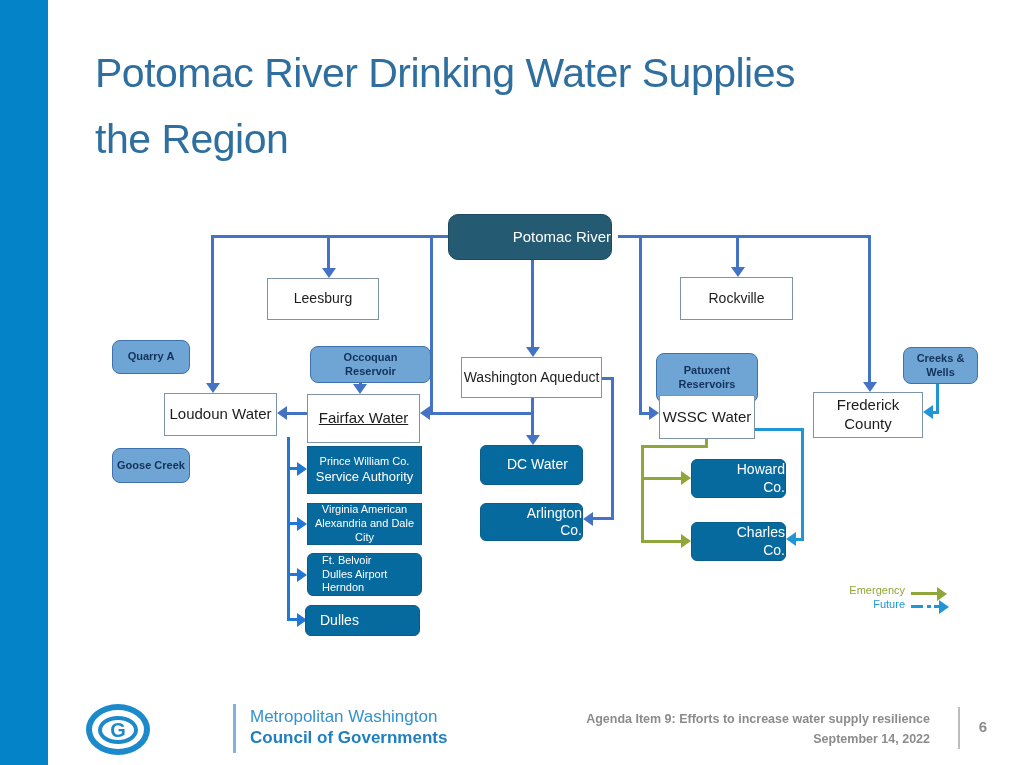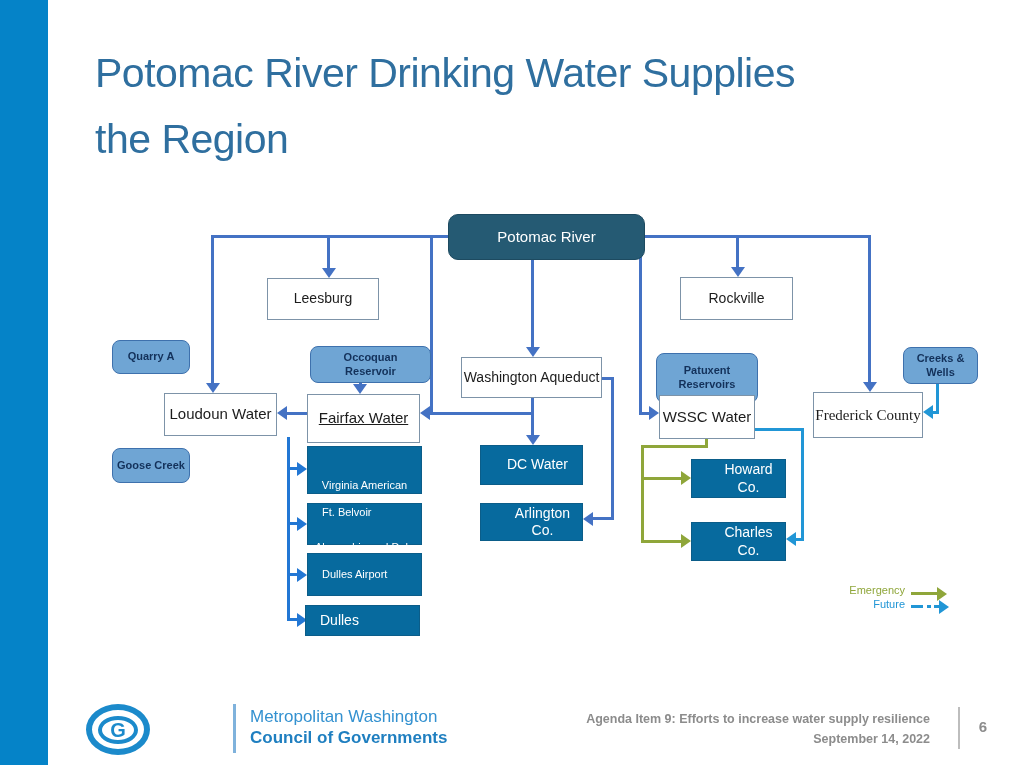--- a/index.html
+++ b/index.html
@@ -11,24 +11,24 @@
 
   #title { position:absolute; left:95px; top:40px; width:890px; color:#2f6f9f;
            font-size:41px; font-weight:normal; line-height:66px; letter-spacing:-0.5px; }
 
   
   .node { position:absolute; display:flex; flex-direction:column; align-items:center;
           justify-content:center; text-align:center; line-height:1.25; }
   .box-white   { background:#ffffff; border:1px solid #7d93a8; color:#1c1c1c; font-size:15px; }
   .box-rounded { background:#6fa5d4; border:1px solid #3e71ad; border-radius:8px;
                  color:#13315a; font-size:11px; font-weight:bold; }
-  .box-dark    { background:#076a9e; border:1px solid #0b5d89; color:#ffffff; font-size:14px;gap:48px; }
+  .box-dark    { background:#076a9e; border:1px solid #0b5d89; color:#ffffff; font-size:14px; }
   .box-potomac { background:#255a73; border:1px solid #1d4a60; border-radius:10px;
                  color:#ffffff; font-size:15px; }
-  .align-left  { align-items:flex-start; text-align:center; }
+  .align-left  { align-items:flex-start; text-align:right;border-radius:6px; }
 
   
   .hline, .vline { position:absolute; }
   .hline { height:3px; } .vline { width:3px; }
   .c-main   { background:#4472c4; }
   .c-branch { background:#2277d4; }
   .c-light  { background:#2196d6; }
   .c-olive  { background:#8fa63a; }
 
   
@@ -125,21 +125,21 @@
   <div class="arr arr-right a-olive" style="left:681px; top:534px;"></div>
 
   <div class="hline c-light" style="left:755px; top:428px; width:49px;"></div>
   <div class="vline c-light" style="left:801px; top:428px; height:112px;"></div>
   <div class="hline c-light" style="left:796px; top:538px; width:8px;"></div>
   <div class="arr arr-left a-light" style="left:786px; top:532px;"></div>
   <div class="vline c-light" style="left:936px; top:384px; height:30px;"></div>
   <div class="hline c-light" style="left:933px; top:411px; width:6px;"></div>
   <div class="arr arr-left a-light" style="left:923px; top:405px;"></div>
 
-  <div class="node box-potomac" style="left:448px; top:214px; width:197px; height:46px;">
+  <div class="node box-potomac" style="left:448px; top:214px; width:164px; height:46px;align-items:flex-end;">
     <span>Potomac River</span>
   </div>
   <div class="node box-white" style="left:267px; top:278px; width:112px; height:42px; font-size:14px;">
     <span>Leesburg</span>
   </div>
   <div class="node box-white" style="left:680px; top:277px; width:113px; height:43px; font-size:14px;">
     <span>Rockville</span>
   </div>
   <div class="node box-rounded" style="left:112px; top:340px; width:78px; height:34px;">
     <span>Quarry A</span>
@@ -161,21 +161,21 @@
   </div>
   <div class="node box-white" style="left:164px; top:393px; width:113px; height:43px;">
     <span>Loudoun Water</span>
   </div>
   <div class="node box-white" style="left:307px; top:394px; width:113px; height:49px;text-decoration:underline;">
     <span>Fairfax Water</span>
   </div>
   <div class="node box-white" style="left:659px; top:395px; width:96px; height:44px;">
     <span>WSSC Water</span>
   </div>
-  <div class="node box-white" style="left:813px; top:392px; width:110px; height:46px;font-family:Liberation Serif, serif;">
+  <div class="node box-white" style="left:813px; top:392px; width:110px; height:46px;">
     <span>Frederick County</span>
   </div>
   <div class="node box-rounded" style="left:112px; top:448px; width:78px; height:35px;">
     <span>Goose Creek</span>
   </div>
   <div class="node box-dark" style="left:307px; top:446px; width:115px; height:48px;">
     <span style="font-size:11px;">Prince William Co.</span>
     <span style="font-size:13px;">Service Authority</span>
   </div>
   <div class="node box-dark" style="left:307px; top:503px; width:115px; height:42px; font-size:11px;">

